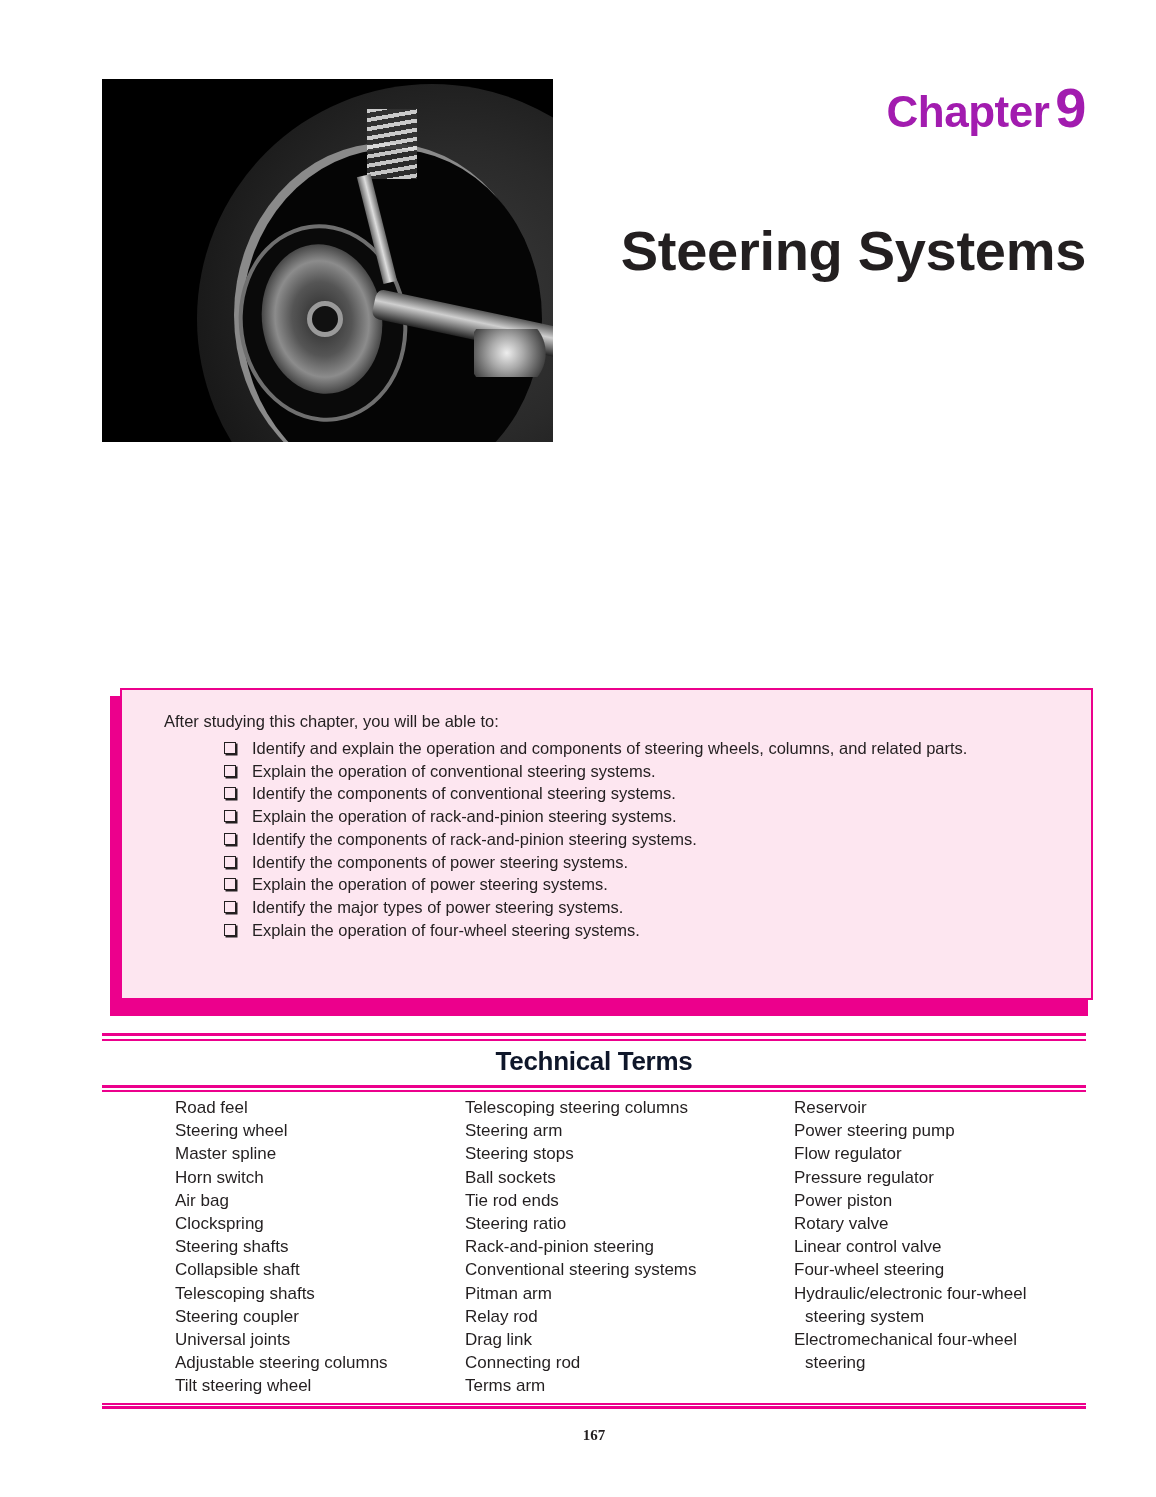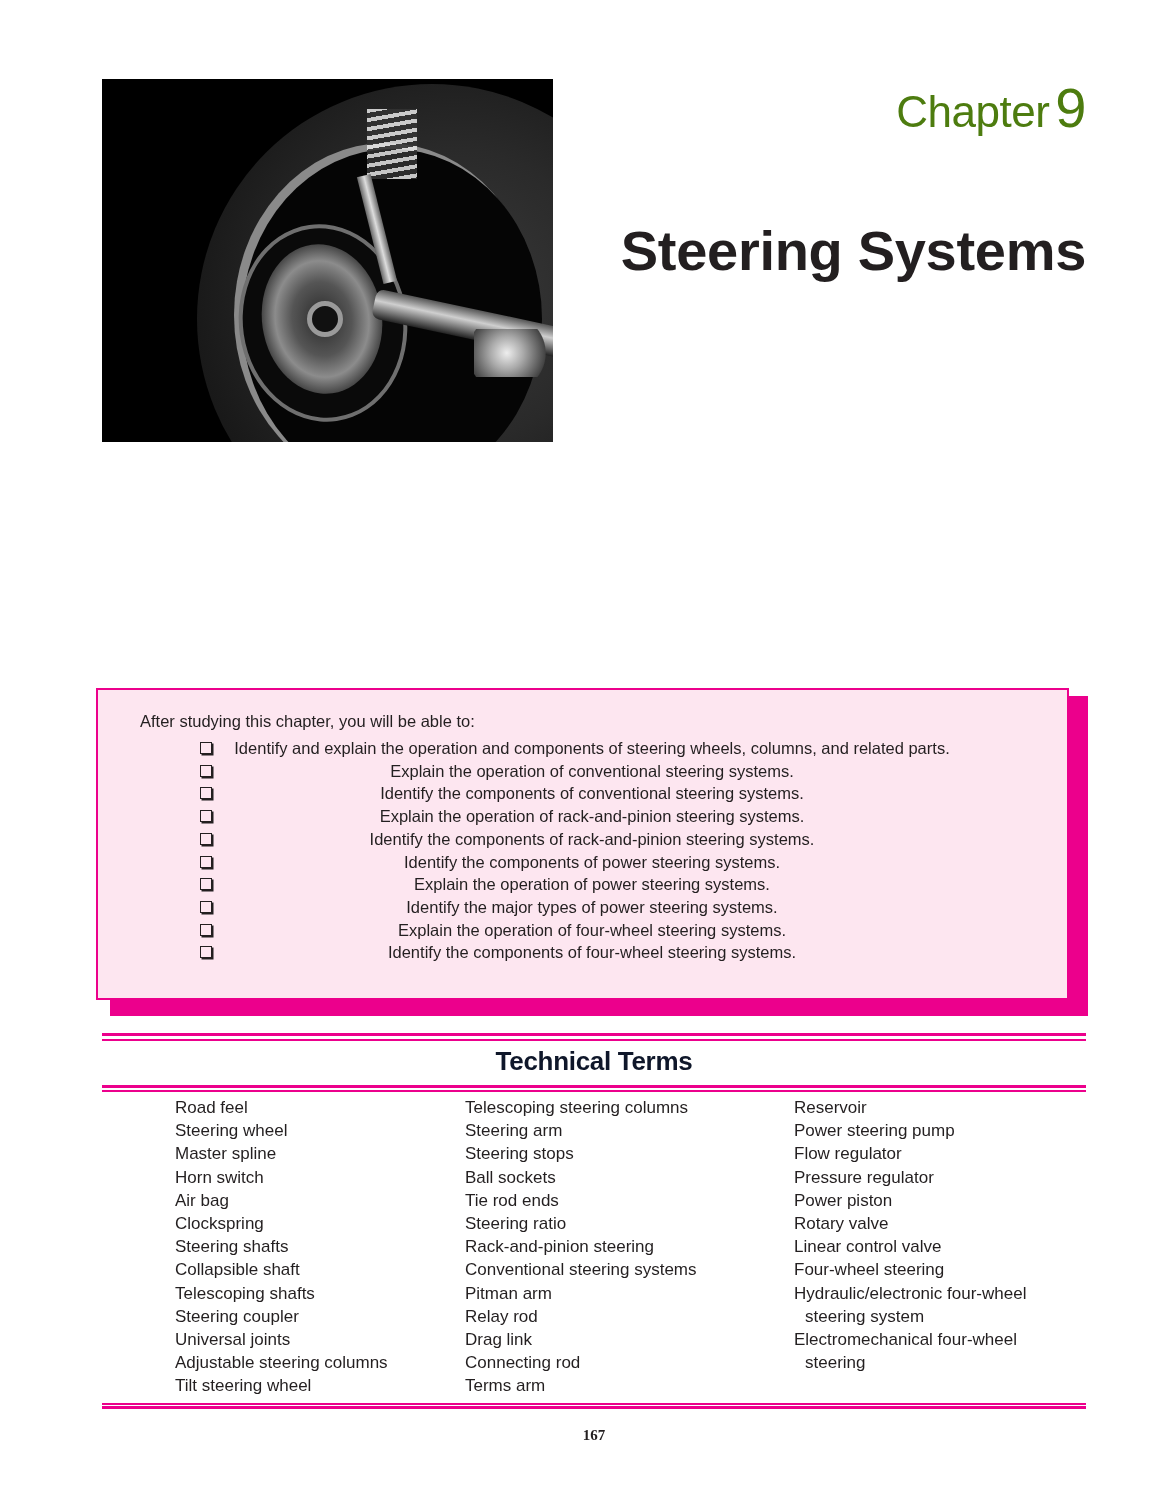--- a/index.html
+++ b/index.html
@@ -25,30 +25,30 @@
     .photo .spring { position: absolute; left: 265px; top: 30px; width: 50px; height: 70px;
              background: repeating-linear-gradient(170deg, #e8e8e8 0 4px, #333 4px 9px); opacity: .85; }
     .photo .strut { position: absolute; left: 268px; top: 95px; width: 14px; height: 110px;
              background: linear-gradient(90deg,#666,#ddd,#666); transform: rotate(-14deg); }
     .photo .arm { position: absolute; left: 270px; top: 230px; width: 200px; height: 30px;
              background: linear-gradient(180deg,#555,#cfcfcf 40%,#7a7a7a 70%,#222); transform: rotate(12deg);
              border-radius: 8px; }
     .photo .bracket { position: absolute; left: 372px; top: 250px; width: 82px; height: 48px;
              background: radial-gradient(circle at 40% 50%, #eee 0, #aaa 30%, #444 70%, transparent 72%); }
 
-    .chapter-label { position: absolute; right: 70px; top: 78px; font-weight: normal;
-             font-size: 44px; line-height: 60px; letter-spacing: -0.5px; color: #4d7c0f; }
+    .chapter-label { position: absolute; right: 70px; top: 78px; font-weight: bold;
+             font-size: 44px; line-height: 60px; letter-spacing: -0.5px; color: #a21caf; }
     .chapter-label .num { font-size: 56px; margin-left: 6px; }
     .chapter-title { position: absolute; right: 70px; top: 218px; font-weight: bold;
              font-size: 56px; line-height: 66px; color: #231f20; letter-spacing: -0.3px; }
 
     .objectives-shadow { position: absolute; left: 110px; top: 696px; width: 978px; height: 320px;
              background: #ec008c; }
-    .objectives { position: absolute; left: 96px; top: 688px; width: 973px; height: 312px;
-             background: #fde6f0; border: 2px solid #ec008c; box-sizing: border-box; text-align: center; }
+    .objectives { position: absolute; left: 120px; top: 688px; width: 973px; height: 312px;
+             background: #fde6f0; border: 2px solid #ec008c; box-sizing: border-box; }
     .objectives .intro { position: absolute; left: 42px; top: 22px; font-size: 16.5px; color: #231f20; }
     .objectives ul { list-style: none; margin: 0; padding: 0; position: absolute; left: 58px; top: 47px; width: 800px; }
     .objectives li { position: relative; padding-left: 28px; font-size: 16.5px; line-height: 22.7px; color: #231f20; margin-left: 44px; }
     .objectives li .box { position: absolute; left: 0; top: 5px; width: 10px; height: 10px;
              border: 1.3px solid #231f20; box-shadow: 1.5px 1.5px 0 #231f20; background: transparent; }
 
     .rule { position: absolute; left: 102px; width: 984px; background: #ec008c; }
     .tt-heading { position: absolute; left: 102px; width: 984px; top: 1041px; text-align: center;
              font-weight: bold; font-size: 26px; line-height: 40px; color: #0f172a; letter-spacing: -0.3px; }
 
@@ -85,21 +85,20 @@
   <ul>
     <li><span class="box"></span><span>Identify and explain the operation and components of steering wheels, columns, and related parts.</span></li>
     <li><span class="box"></span><span>Explain the operation of conventional steering systems.</span></li>
     <li><span class="box"></span><span>Identify the components of conventional steering systems.</span></li>
     <li><span class="box"></span><span>Explain the operation of rack-and-pinion steering systems.</span></li>
     <li><span class="box"></span><span>Identify the components of rack-and-pinion steering systems.</span></li>
     <li><span class="box"></span><span>Identify the components of power steering systems.</span></li>
     <li><span class="box"></span><span>Explain the operation of power steering systems.</span></li>
     <li><span class="box"></span><span>Identify the major types of power steering systems.</span></li>
     <li><span class="box"></span><span>Explain the operation of four-wheel steering systems.</span></li>
-    <li><span class="box"></span><span>Identify the components of four-wheel steering systems.</span></li>
   </ul>
 </div>
 
 <div class="rule" style="top:1033px;height:3px;"></div>
 <div class="rule" style="top:1039px;height:1.5px;"></div>
 <div class="tt-heading">Technical Terms</div>
 <div class="rule" style="top:1085px;height:3px;"></div>
 <div class="rule" style="top:1090px;height:1.5px;"></div>
 
 <div class="terms-col" style="left:156px;margin-left:19px;">

